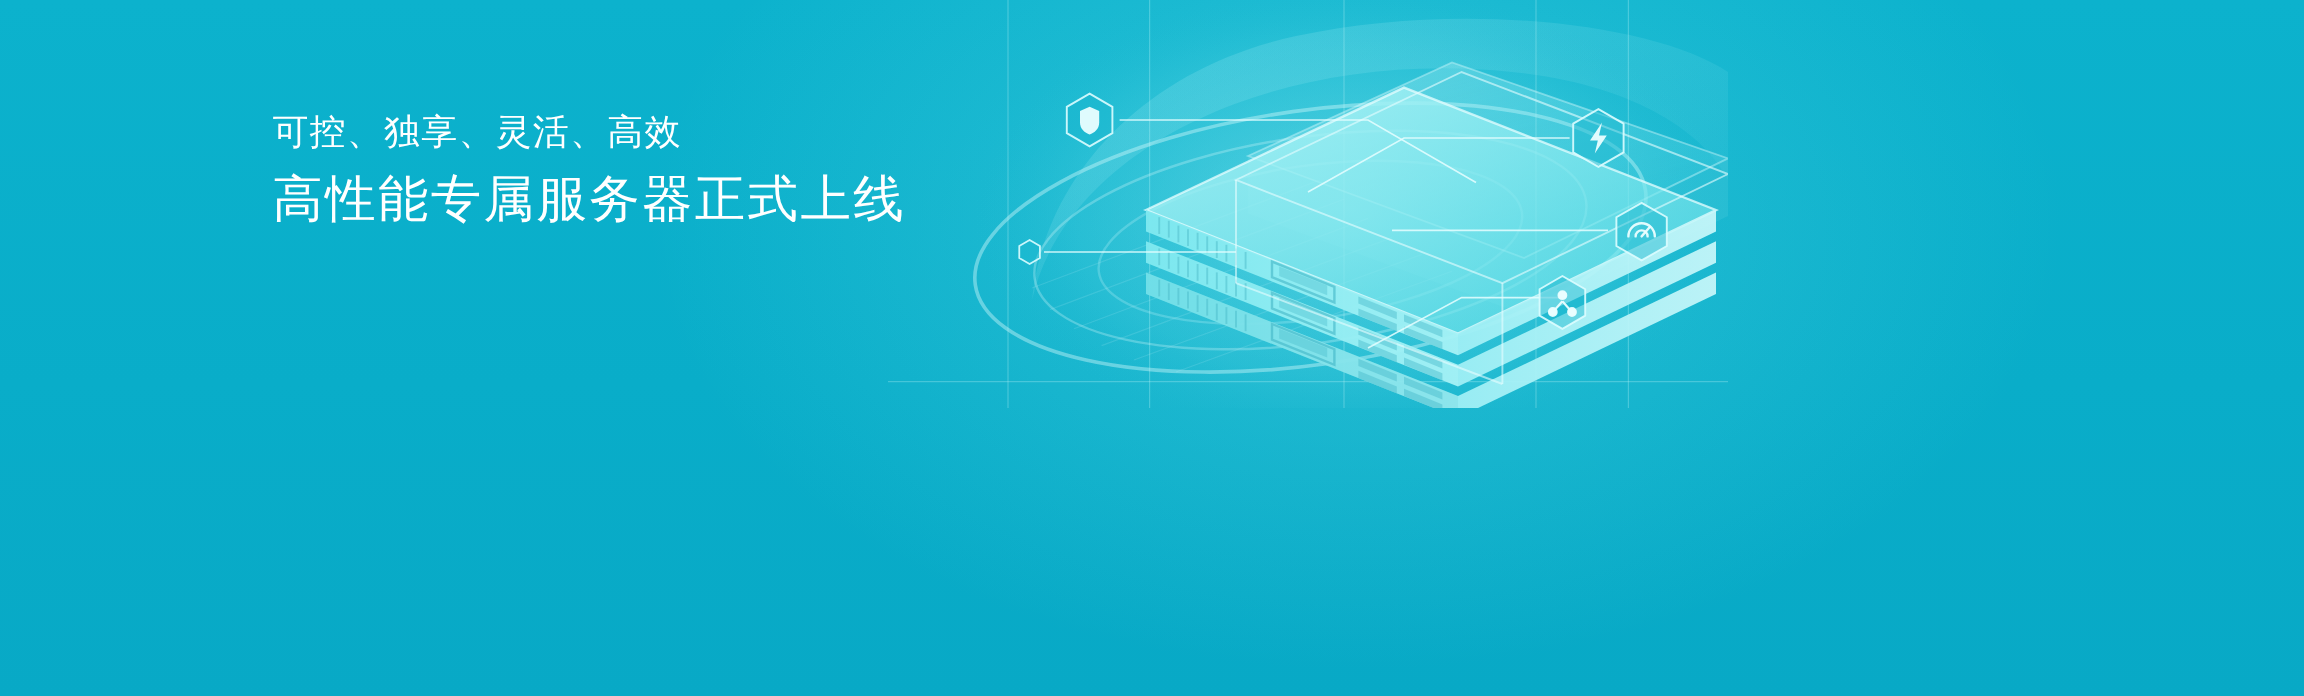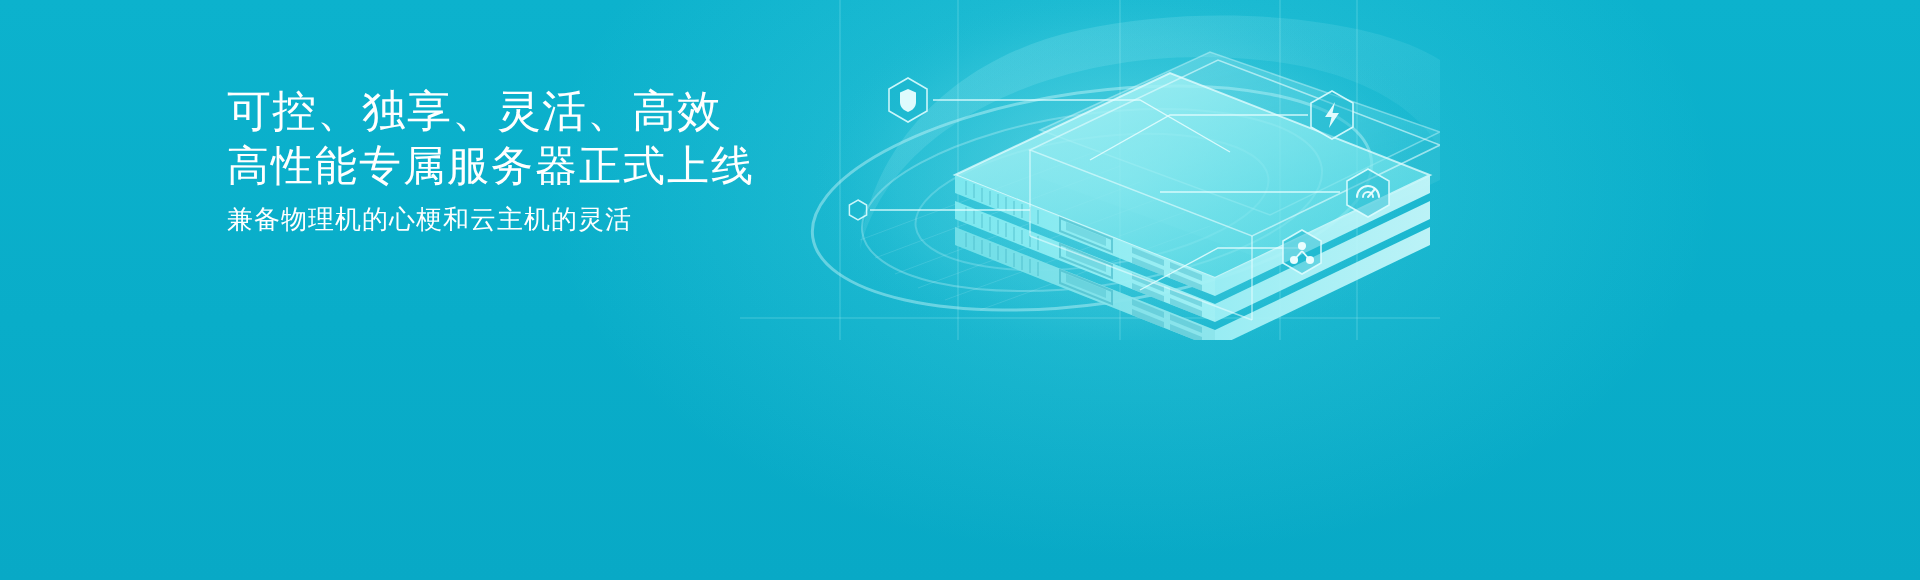--- a/index.html
+++ b/index.html
@@ -33,21 +33,21 @@
 
   
   .copy {
     position: absolute;
     left: 227px;
     top: 88px;
     width: 700px;
     z-index: 5;
   }
   .eyebrow {
-    font-size: 44px;
+    font-size: 30px;
     line-height: 46px;
     color: #ffffff;
     font-weight: 400;
     letter-spacing: 1px;
     margin: 0 0 6px 0;
     white-space: nowrap;
   }
   .headline {
     font-size: 42px;
     line-height: 52px;
@@ -274,16 +274,15 @@
           </g>
         </g>
 
       </g>
     </svg>
   </div>
 
   <div class="copy">
     <p class="eyebrow">可控、独享、灵活、高效</p>
     <h1 class="headline">高性能专属服务器正式上线</h1>
-    <p class="subline">兼备物理机的心梗和云主机的灵活</p>
   </div>
 
 </div>
 
 </body></html>

